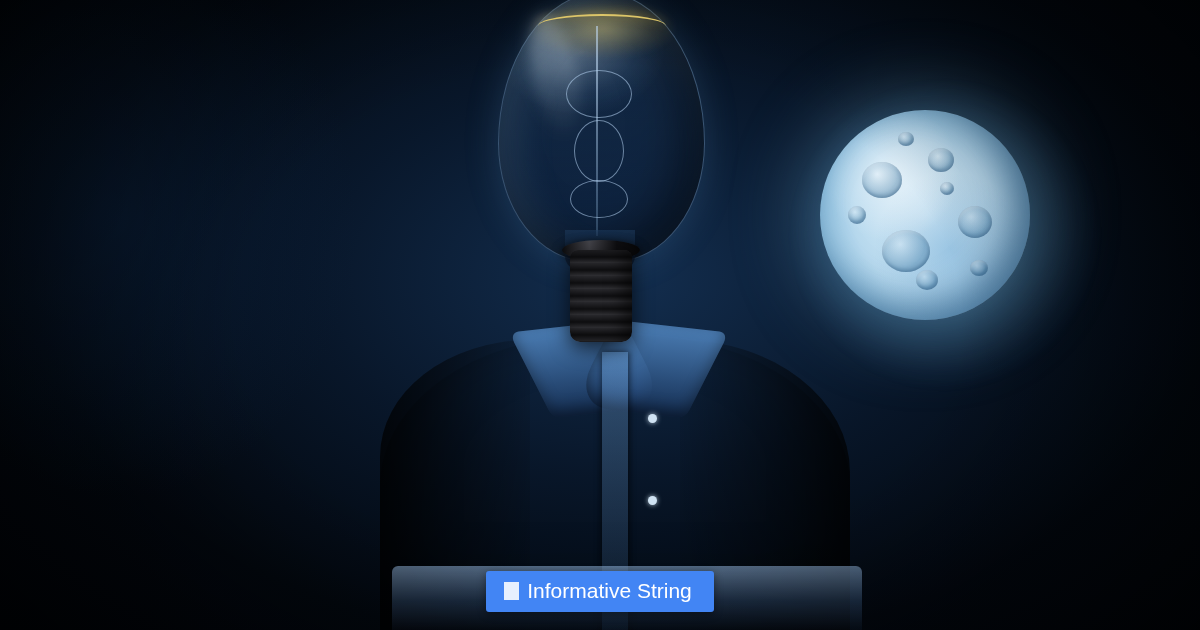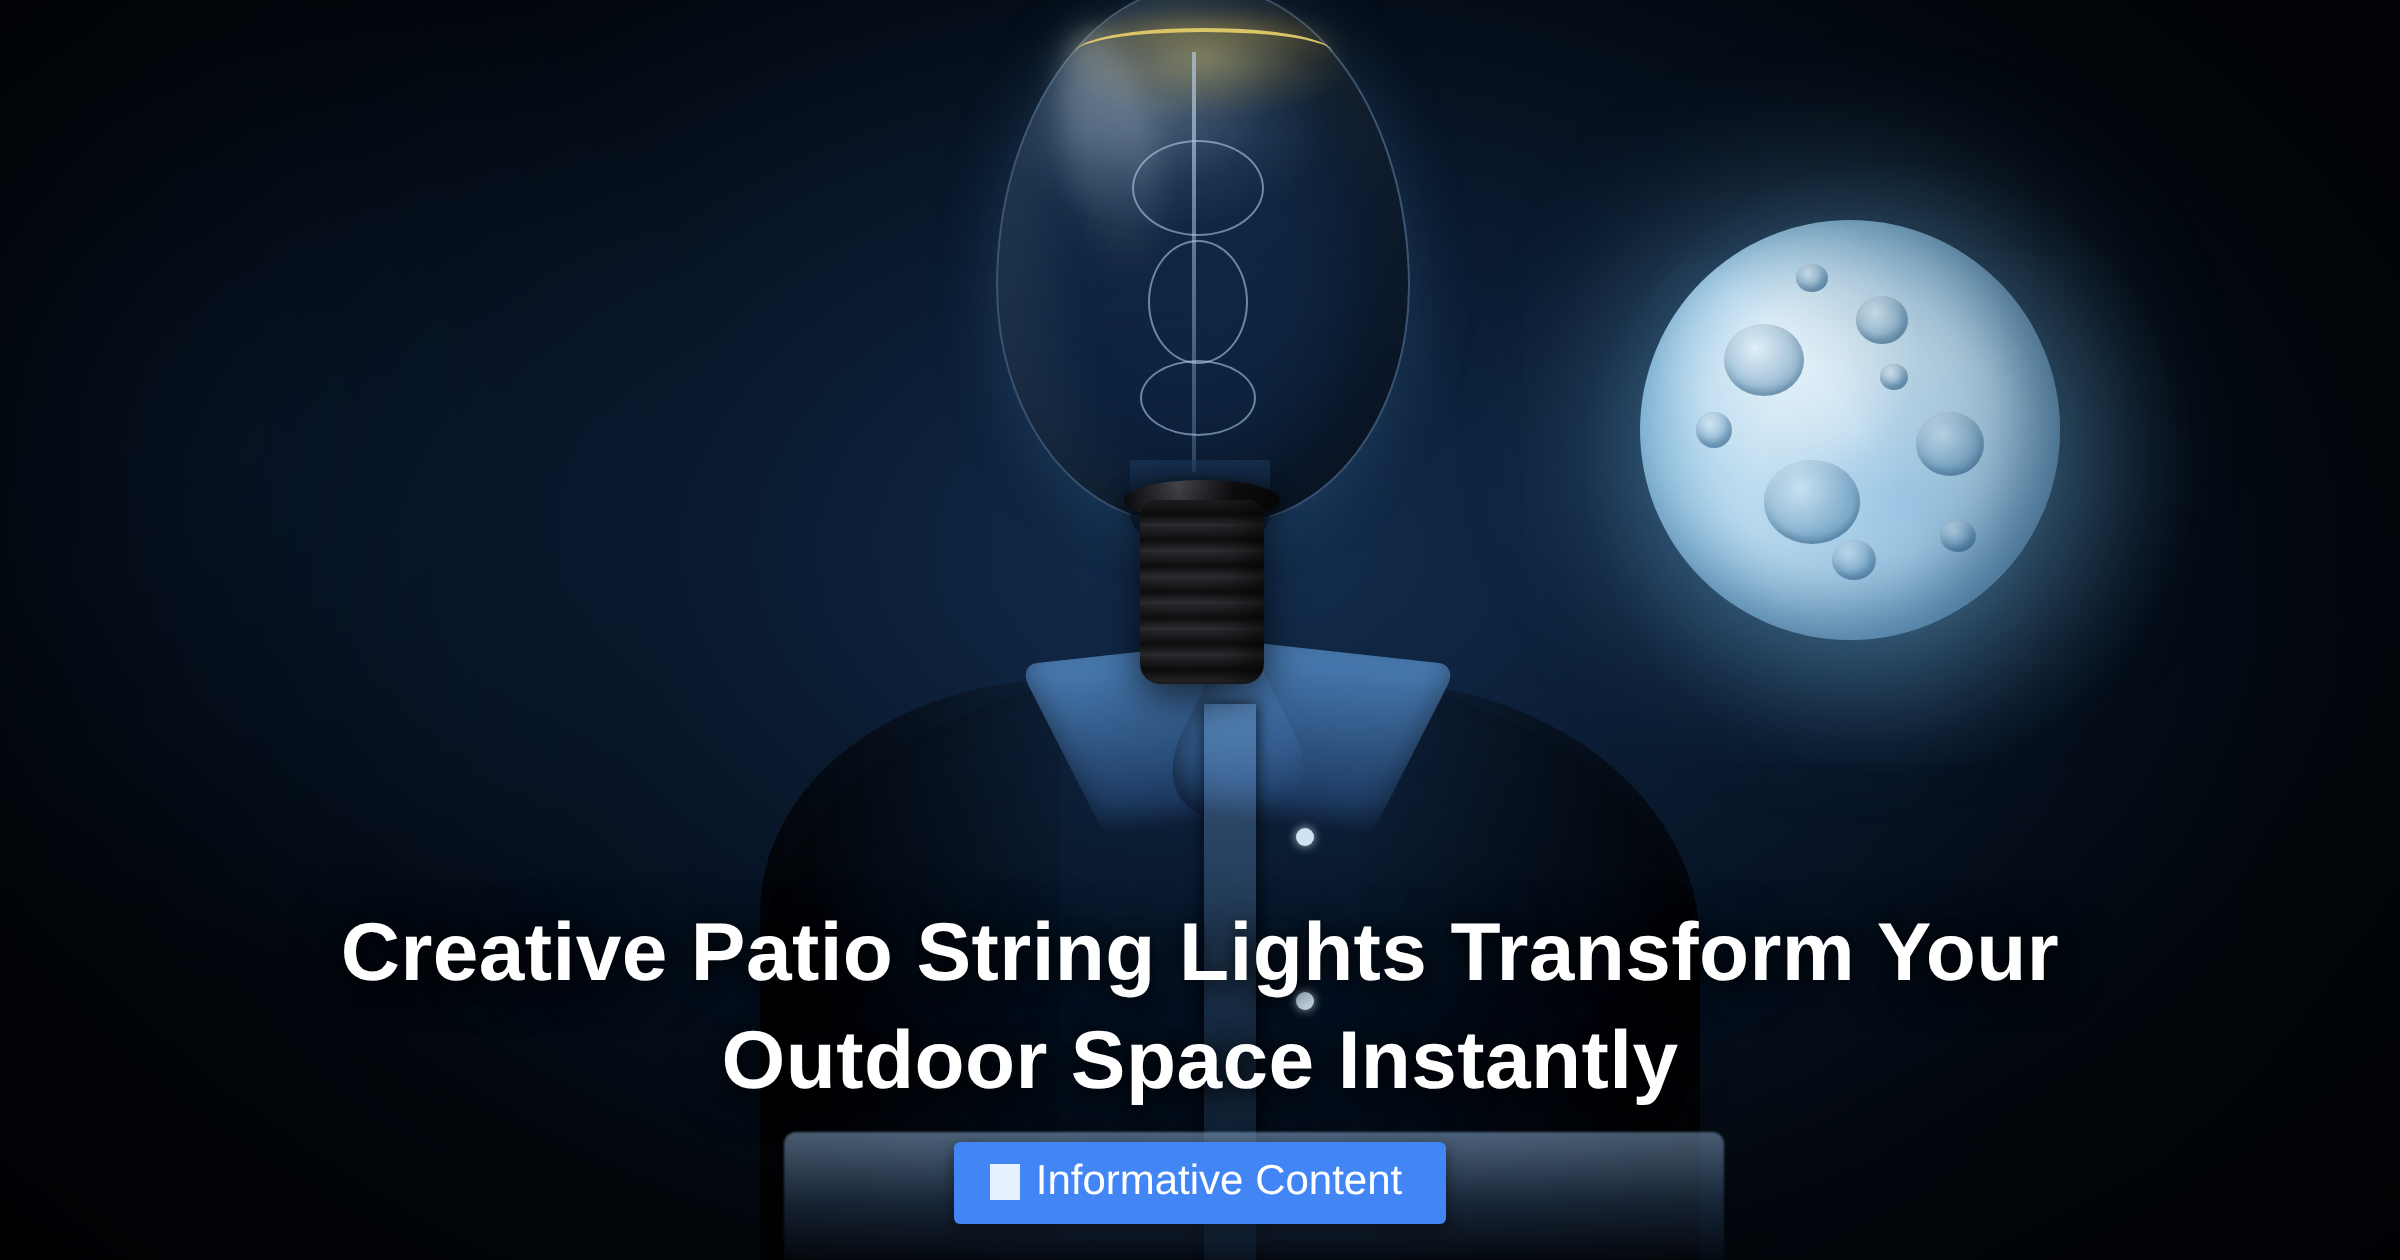--- a/index.html
+++ b/index.html
@@ -294,22 +294,21 @@
     <div class="filament-wire" style="left:104px; top:128px; width:48px; height:60px;"></div>
     <div class="filament-wire" style="left:100px; top:188px; width:56px; height:36px;"></div>
     <div class="bulb-neck"></div>
     <div class="socket-ring"></div>
     <div class="socket"></div>
   </div>
 
   <div class="scene-vignette"></div>
 
   <div class="overlay">
-    <h1 class="title">Creative Patio String Lights Transform Your Outdoor Space Instantly</h1>
     <div class="badge-row">
       <div class="badge">
         <span class="badge-icon"></span>
-        <span>Informative Content</span>
+        <span>Informative String</span>
       </div>
     </div>
   </div>
 
 </div>
 
 </body></html>

